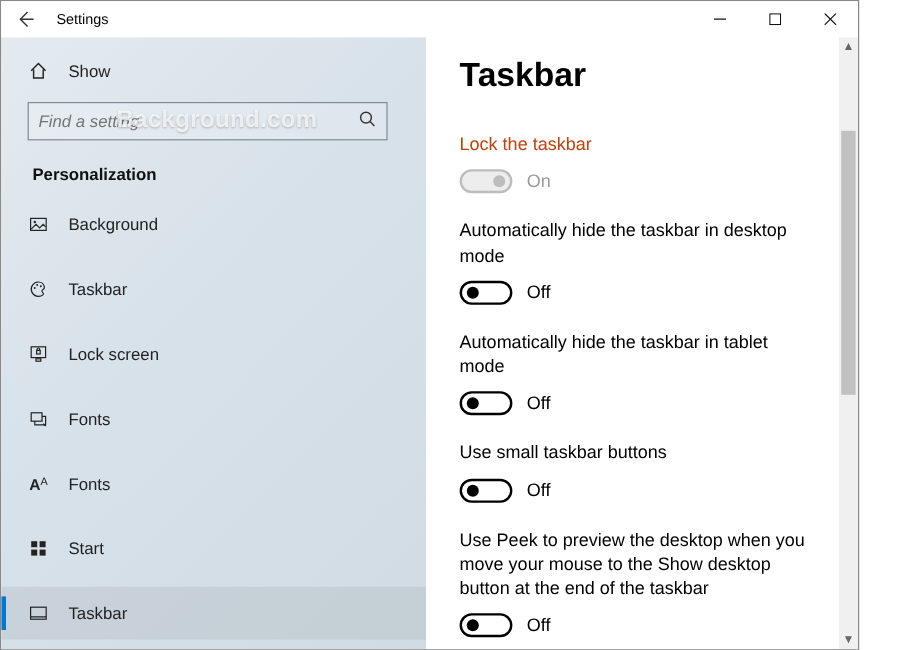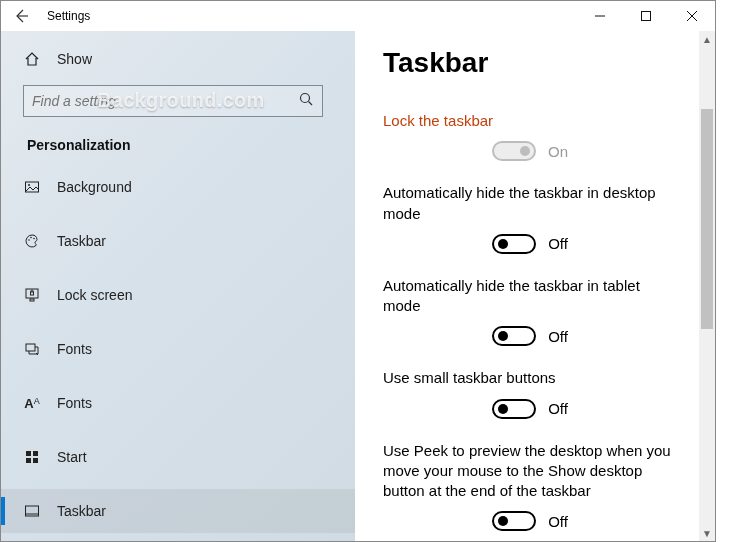--- a/index.html
+++ b/index.html
@@ -26,21 +26,21 @@
   .nav-item { display: flex; align-items: center; height: 44px; padding-left: 22px; gap: 16px; font-size: 14px; color: #222; position: relative; }
   .nav-item.selected { background: rgba(0,0,0,0.06); }
   .nav-item.selected::before { content: ""; position: absolute; left: 0; top: 8px; bottom: 8px; width: 4px; background: #0078d4; }
   .nav-icon { width: 18px; display: flex; justify-content: center; color: #222; }
   .content-wrap { flex: 1; display: flex; position: relative; background: #fff; }
   .content { flex: 1; padding: 16px 22px 0 28px; overflow: hidden; }
   .page-title { font-size: 28px; font-weight: 600; color: #000; margin-bottom: 32px; }
   .setting { margin-bottom: 22px; }
   .setting-label { font-size: 15px; color: #000; margin-bottom: 10px; line-height: 1.35; }
   .setting.disabled .setting-label { color: #c2410c; }
-  .toggle-row { display: flex; align-items: center; gap: 12px; justify-content: center; }
+  .toggle-row { display: flex; align-items: center; gap: 12px; }
   .toggle { width: 44px; height: 20px; border-radius: 10px; border: 2px solid #000; position: relative; background: #fff; }
   .toggle .knob { width: 10px; height: 10px; border-radius: 50%; background: #000; position: absolute; top: 3px; left: 4px; }
   .toggle.on .knob { left: auto; right: 4px; }
   .setting.disabled .toggle { border-color: #bdbdbd; background: #ededed; }
   .setting.disabled .toggle .knob { background: #bdbdbd; left: auto; right: 4px; }
   .toggle-text { font-size: 15px; color: #000; }
   .setting.disabled .toggle-text { color: #9a9a9a; }
   .scrollbar { width: 16px; background: #f0f0f0; display: flex; flex-direction: column; }
   .scroll-arrow { height: 16px; display: flex; align-items: center; justify-content: center; color: #666; font-size: 10px; }
   .scroll-track { flex: 1; position: relative; }

